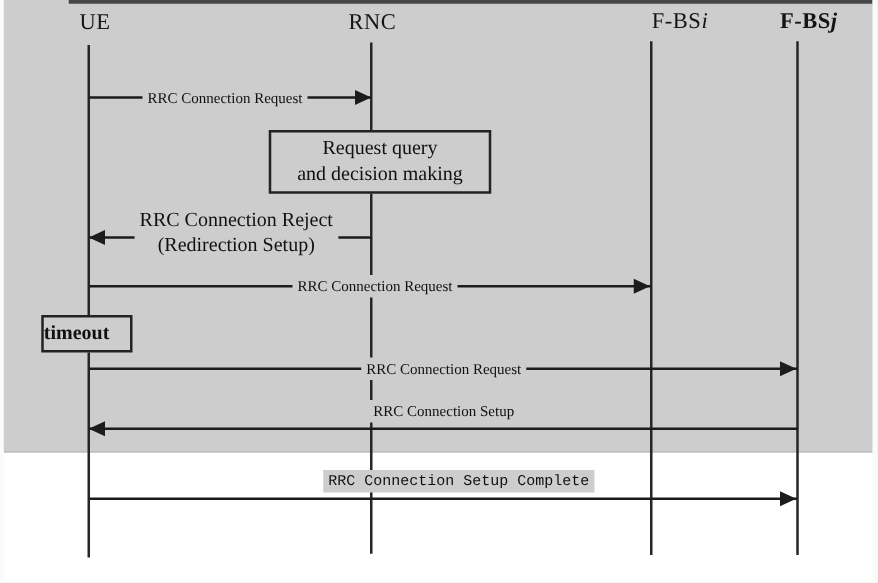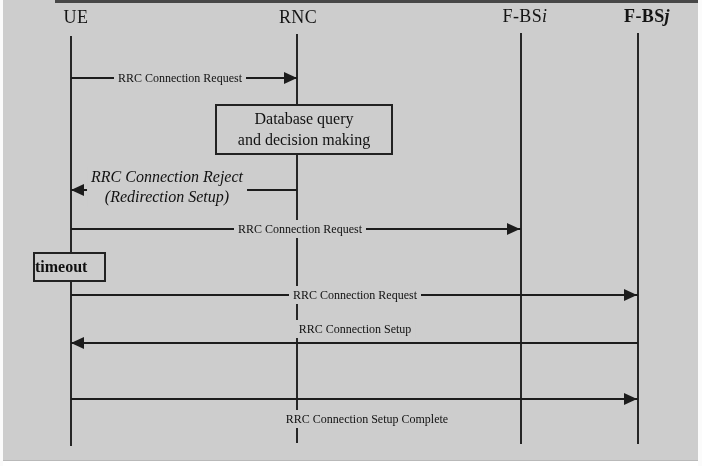--- a/index.html
+++ b/index.html
@@ -4,21 +4,21 @@
 <style>
   html,body{margin:0;padding:0;background:#ffffff;}
   #stage{
     position:relative;
     width:702px;height:466px;
     background:#ffffff;
     font-family:"Liberation Serif","DejaVu Serif",serif;
     overflow:hidden;
   }
   #panel{
-    position:absolute;left:0;top:0;width:702px;height:461px;
+    position:absolute;left:0;top:0;width:702px;height:362px;
     background:#cdcdcd;
     border-bottom:1px solid #b9b9b9;
     box-sizing:border-box;
   }
   #top-frame{
     position:absolute;left:55px;top:0;width:643px;height:3px;
     background:#474747;z-index:4;
   }
   .edge{position:absolute;top:0;height:466px;background:#fbfbfb;z-index:5;}
   #edge-left{left:0;width:3px;}
@@ -67,59 +67,59 @@
 </head>
 <body>
 
 <div id="stage">
   <div id="panel">
 
     <div id="top-frame"></div>
 
     <div class="actor" style="left:44px;top:7px;"><span>UE</span></div>
     <div class="actor" style="left:266px;top:7px;"><span>RNC</span></div>
-    <div class="actor" style="left:493px;top:6px;"><span>F-BS</span><span class="it">i</span></div>
+    <div class="actor" style="left:512px;top:6px;"><span>F-BS</span><span class="it">i</span></div>
     <div class="actor" style="left:615px;top:6px;font-weight:bold;"><span>F-BS</span><span class="it">j</span></div>
 
     <div class="lifeline" style="left:70px;top:36px;height:410px;"></div>
     <div class="lifeline" style="left:296px;top:34px;height:409px;"></div>
     <div class="lifeline" style="left:520px;top:33px;height:411px;"></div>
     <div class="lifeline" style="left:637px;top:33px;height:411px;"></div>
 
     <div class="mline" style="left:71px;top:77px;width:226px;"></div>
     <div class="arr arr-r" style="left:284px;top:72px;"></div>
     <div class="mlabel" style="left:180px;top:69px;">RRC Connection Request</div>
 
     <div class="procbox">
-      <div>Database query</div>
+      <div>Request query</div>
       <div>and decision making</div>
     </div>
 
     <div class="mline" style="left:71px;top:189px;width:226px;"></div>
     <div class="arr arr-l" style="left:71px;top:184px;"></div>
-    <div class="mlabel2" style="left:167px;top:167px;font-style:italic;">
+    <div class="mlabel2" style="left:189px;top:167px;">
       <div>RRC Connection Reject</div>
       <div>(Redirection Setup)</div>
     </div>
 
     <div class="mline" style="left:71px;top:228px;width:450px;"></div>
     <div class="arr arr-r" style="left:507px;top:223px;"></div>
     <div class="mlabel" style="left:300px;top:220px;">RRC Connection Request</div>
 
     <div class="timeoutbox">timeout</div>
 
     <div class="mline" style="left:71px;top:294px;width:567px;"></div>
     <div class="arr arr-r" style="left:624px;top:289px;"></div>
     <div class="mlabel" style="left:355px;top:286px;">RRC Connection Request</div>
 
     <div class="mline" style="left:71px;top:342px;width:567px;"></div>
     <div class="arr arr-l" style="left:71px;top:337px;"></div>
     <div class="mlabel" style="left:355px;top:320px;">RRC Connection Setup</div>
 
     <div class="mline" style="left:71px;top:398px;width:567px;"></div>
     <div class="arr arr-r" style="left:624px;top:393px;"></div>
-    <div class="mlabel" style="left:367px;top:410px;">RRC Connection Setup Complete</div>
+    <div class="mlabel" style="left:367px;top:376px;font-family:Liberation Mono, monospace;">RRC Connection Setup Complete</div>
 
   </div>
 
   <div class="edge" id="edge-left"></div>
   <div class="edge" id="edge-right"></div>
 </div>
 
 </body></html>

